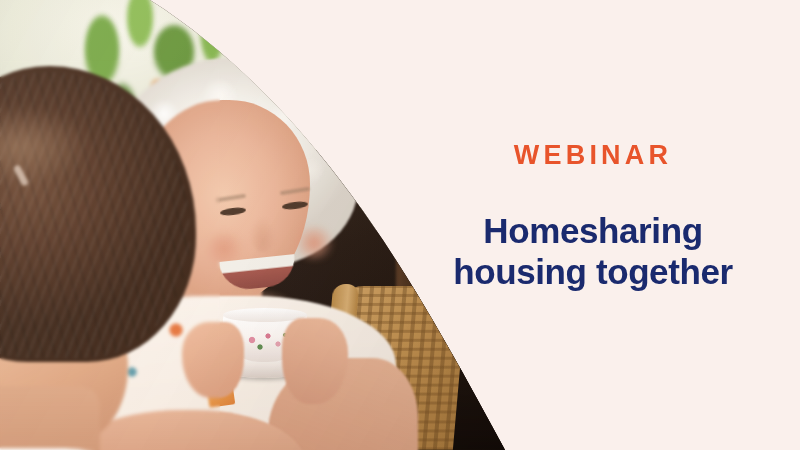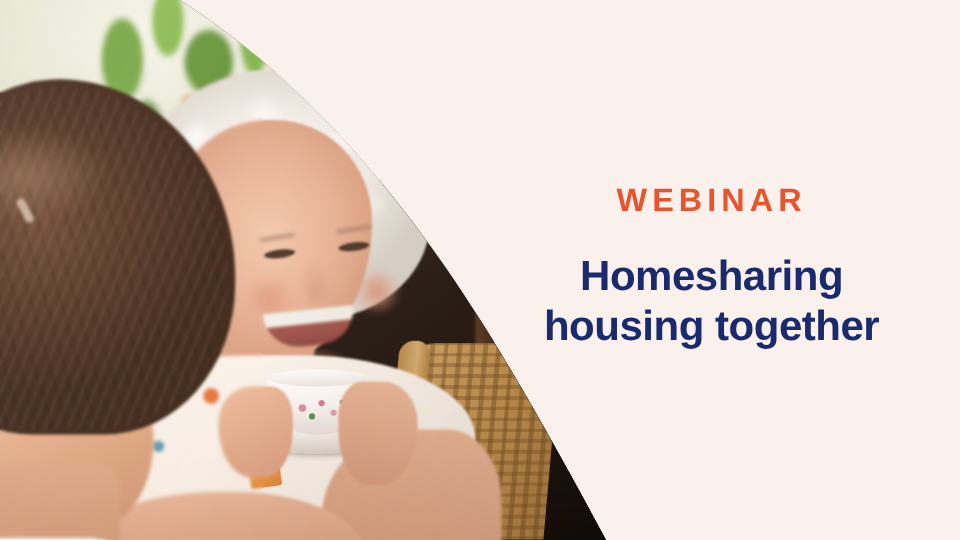--- a/index.html
+++ b/index.html
@@ -317,21 +317,21 @@
     letter-spacing:4.2px;
     line-height:1;
     margin:0 0 26px 0;
   }
   .headline{
     color:#1A2A6E;
     font-size:35px;
     font-weight:bold;
     line-height:1.16;
     letter-spacing:-0.4px;
-    margin:4px;
+    margin:16px;
     max-width:400px;
   }
   .headline .hl-line{display:block;white-space:nowrap;}
 </style>
 </head>
 <body>
 
 <div class="banner">
 
   <div class="photo-wrap">

